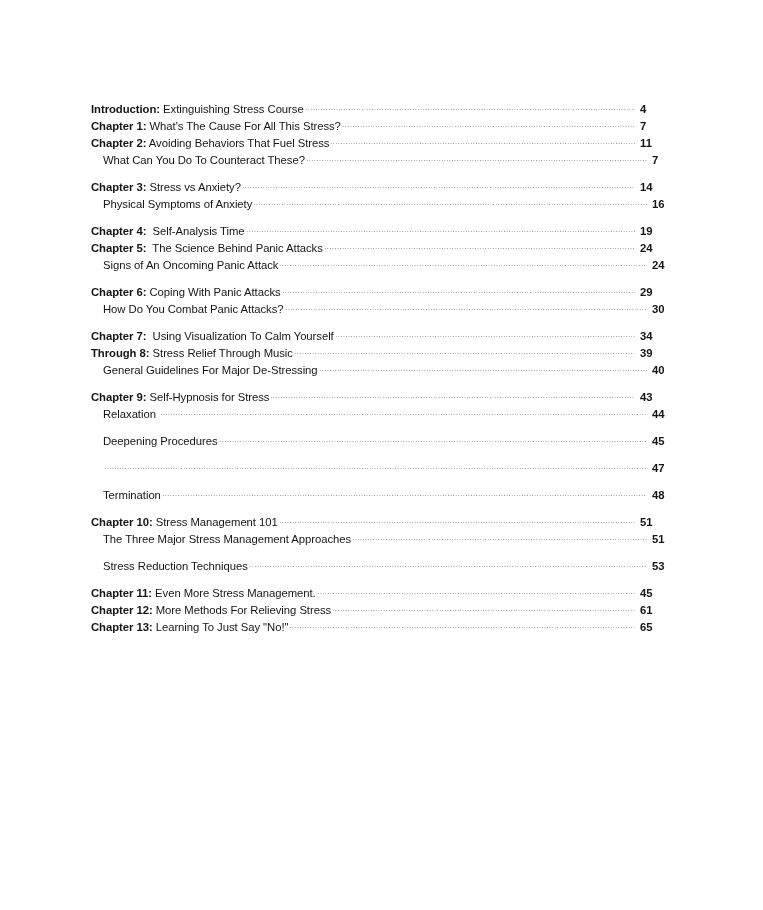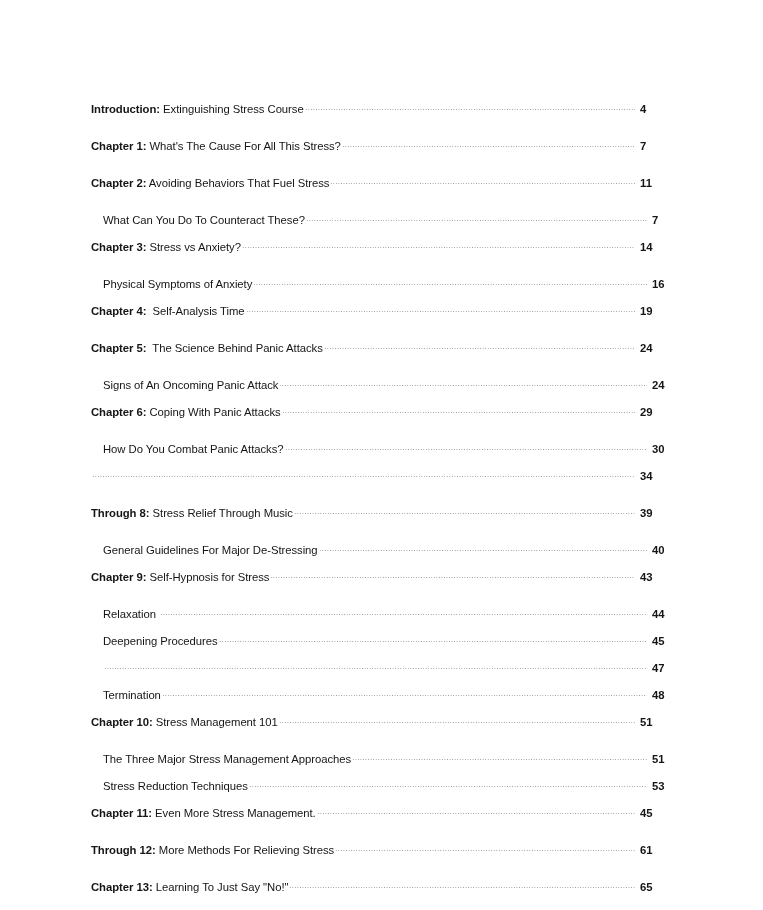--- a/index.html
+++ b/index.html
@@ -31,21 +31,21 @@
   
   .toc-entry {
     display: flex;
     align-items: baseline;
     width: 100%;
     white-space: nowrap;
     overflow: hidden;
   }
 
   
-  .toc-entry.gap-wide  { margin-top: 20px; }
+  .toc-entry.gap-wide  { }
   .toc-entry.gap-tight { margin-top: 10px; }
   .toc-entry.gap-none  { margin-top: 0; }
 
   .toc-entry.level-1 { padding-left: 0; }
   .toc-entry.level-2 { padding-left: 12px; }
 
   .entry-text {
     flex: 0 0 auto;
     font-size: 11.3px;
     line-height: 15px;
@@ -146,20 +146,21 @@
         <span class="entry-text"><span class="entry-prefix">Chapter 6:</span><span class="entry-title"> Coping With Panic Attacks</span></span>
         <span class="leader"></span>
         <span class="page-num">29</span>
       </div>
       <div class="toc-entry level-2 gap-wide">
         <span class="entry-text"><span class="entry-title">How Do You Combat Panic Attacks?</span></span>
         <span class="leader"></span>
         <span class="page-num">30</span>
       </div>
       <div class="toc-entry level-1 gap-tight">
+        <span class="entry-text"><span class="entry-prefix">Chapter 7:</span><span class="entry-title">  Using Visualization To Calm Yourself</span></span>
         <span class="leader"></span>
         <span class="page-num">34</span>
       </div>
       <div class="toc-entry level-1 gap-wide">
         <span class="entry-text"><span class="entry-prefix">Through 8:</span><span class="entry-title"> Stress Relief Through Music</span></span>
         <span class="leader"></span>
         <span class="page-num">39</span>
       </div>
       <div class="toc-entry level-2 gap-wide">
         <span class="entry-text"><span class="entry-title">General Guidelines For Major De-Stressing</span></span>
@@ -204,21 +205,21 @@
         <span class="entry-text"><span class="entry-title">Stress Reduction Techniques</span></span>
         <span class="leader"></span>
         <span class="page-num">53</span>
       </div>
       <div class="toc-entry level-1 gap-tight">
         <span class="entry-text"><span class="entry-prefix">Chapter 11:</span><span class="entry-title"> Even More Stress Management.</span></span>
         <span class="leader"></span>
         <span class="page-num">45</span>
       </div>
       <div class="toc-entry level-1 gap-wide">
-        <span class="entry-text"><span class="entry-prefix">Through 12:</span><span class="entry-title"> More Methods For Relieving Stress</span></span>
+        <span class="entry-text"><span class="entry-prefix">Chapter 12:</span><span class="entry-title"> More Methods For Relieving Stress</span></span>
         <span class="leader"></span>
         <span class="page-num">61</span>
       </div>
       <div class="toc-entry level-1 gap-wide">
         <span class="entry-text"><span class="entry-prefix">Chapter 13:</span><span class="entry-title"> Learning To Just Say "No!"</span></span>
         <span class="leader"></span>
         <span class="page-num">65</span>
       </div>
     </div>
 </div>

